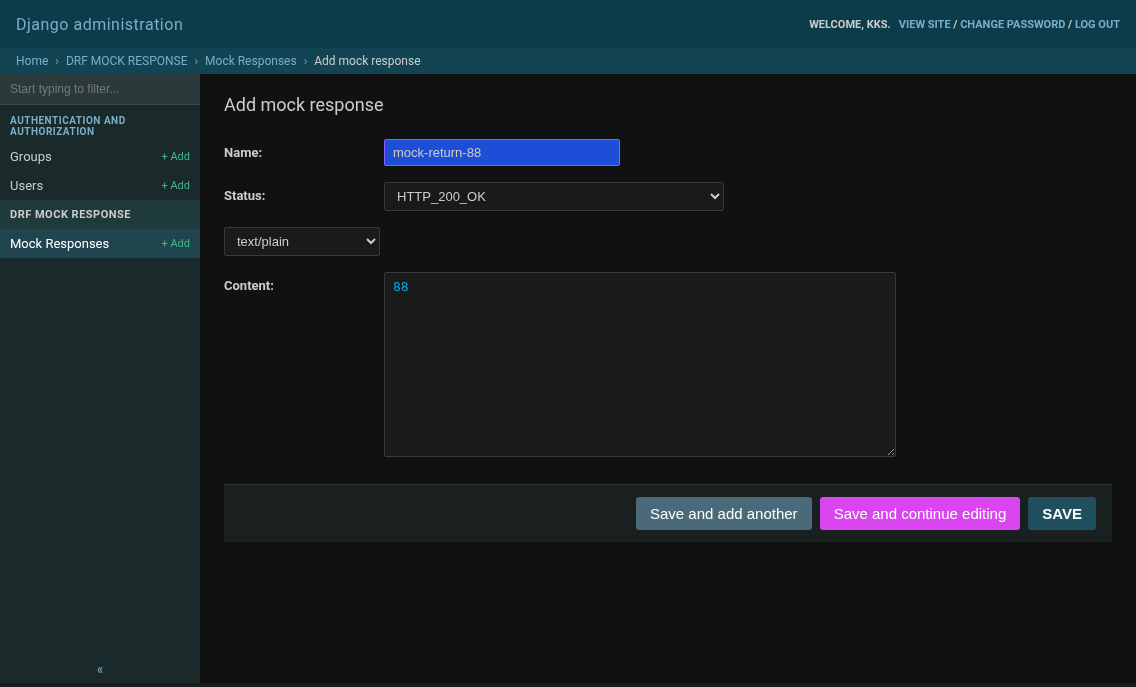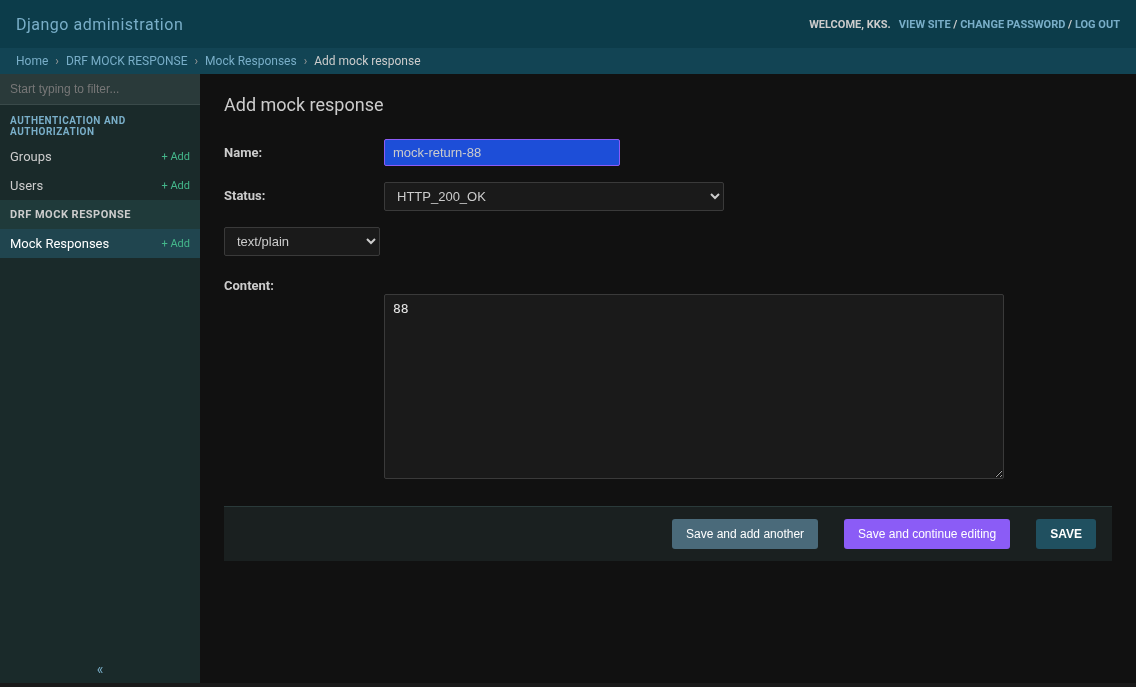--- a/index.html
+++ b/index.html
@@ -169,59 +169,57 @@
       color: #ccc;
       padding: 5px 8px;
       font-size: 13px;
       outline: none;
       border-radius: 2px;
       cursor: pointer;
     }
     .select-status { width: 340px; }
     .select-content-type { width: 156px; }
     .form-field textarea {
-      width: 620px;
+      width: 512px;
       height: 185px;
       background: #1a1a1a;
       border: 1px solid #3a3a3a;
-      color: #e5e5e5;
+      color: #0ea5e9;
       padding: 6px 8px;
       font-size: 13px;
       outline: none;
       border-radius: 2px;
       resize: both;
-      margin-top: 22px;
     }
 
     
     .submit-row {
       background: #1a2020;
       border-top: 1px solid #2a3a3a;
       padding: 12px 16px;
       display: flex;
       justify-content: flex-end;
       align-items: center;
       gap: 8px;
       margin-top: 24px;
     }
     .btn {
       padding: 8px 14px;
-      font-size: 12px;
+      font-size: 15px;
       border: none;
       border-radius: 3px;
       cursor: pointer;
       font-weight: normal;
-      margin-left: 18px;
     }
     .btn-secondary {
       background: #4a6a7a;
       color: #fff;
     }
     .btn-primary {
-      background: #8b5cf6;
+      background: #d946ef;
       color: #fff;
     }
     .btn-save {
       background: #205060;
       color: #fff;
       font-weight: bold;
     }
   </style>
 </head>
 <body>

